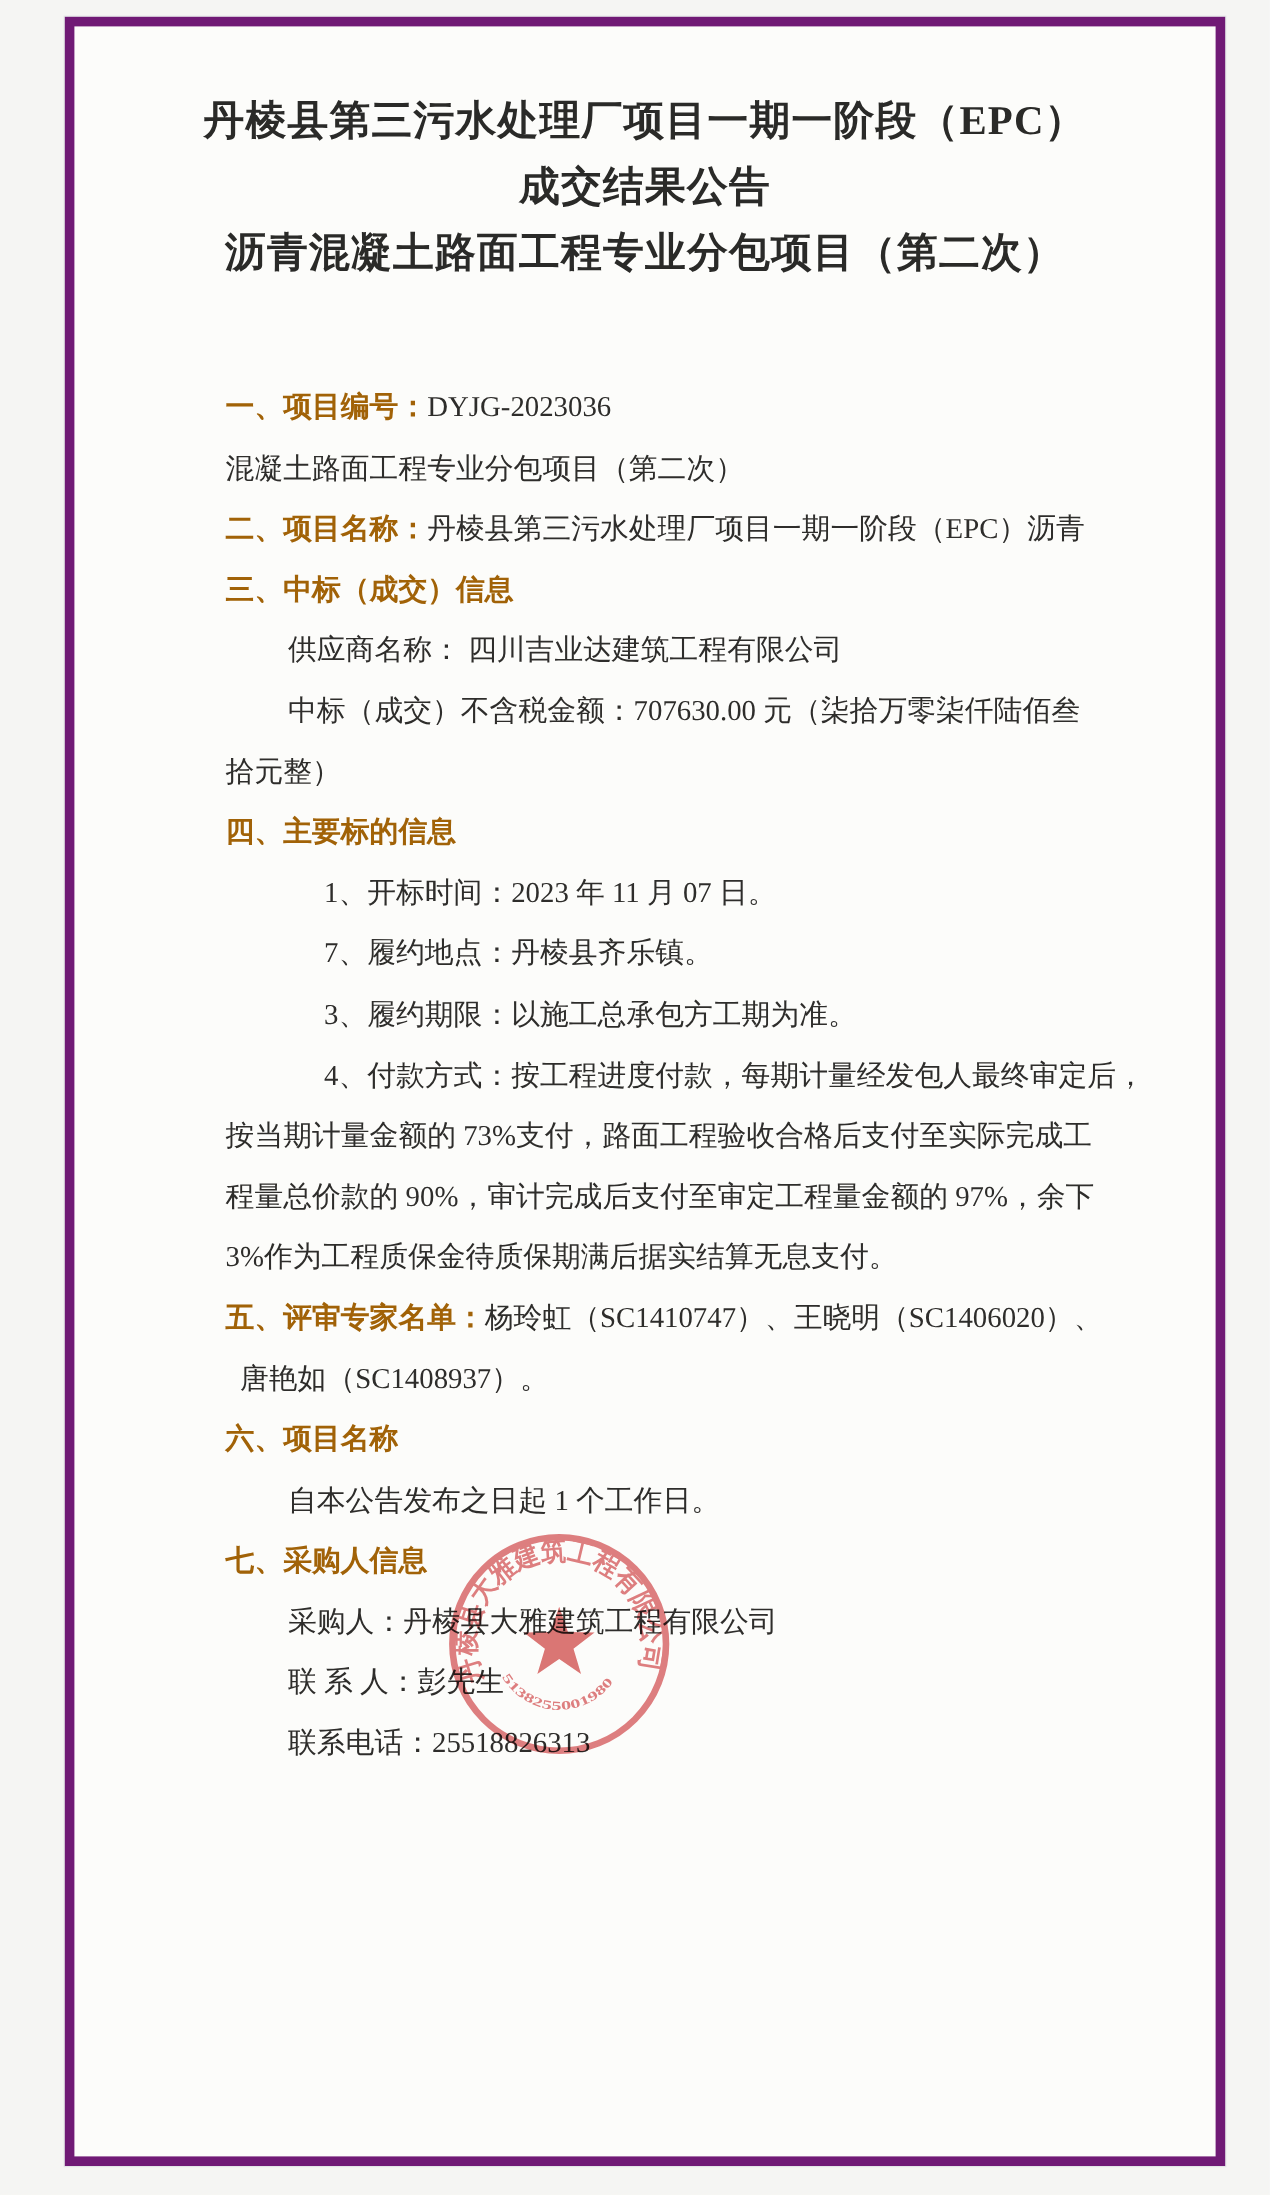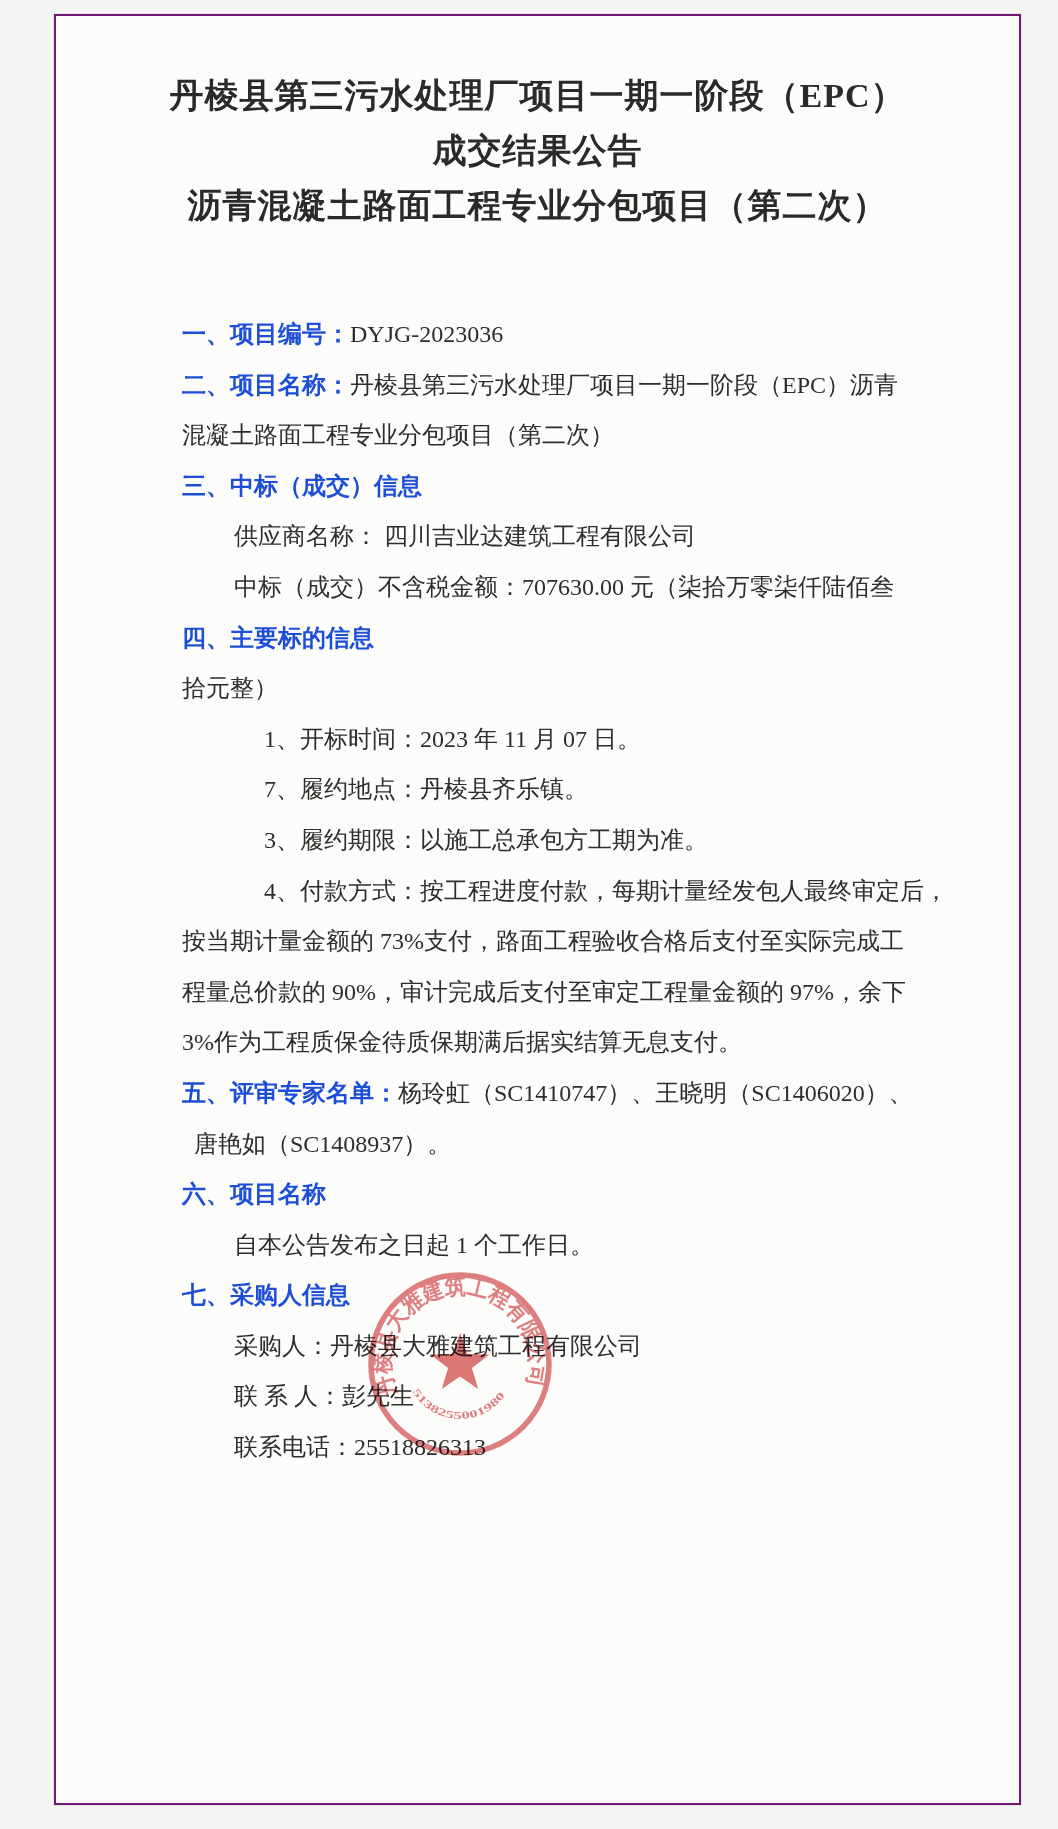--- a/index.html
+++ b/index.html
@@ -15,21 +15,21 @@
     background: #f5f5f3;
     overflow: hidden;
   }
   .page {
     position: absolute;
     left: 54px;
     top: 14px;
     width: 967px;
     height: 1791px;
     background: #fcfcfa;
-    border: 2px solid #701a75;
+    border: 8px solid #701a75;
     box-shadow: 0 0 0 1px #e3e5e7;
     box-sizing: border-box;
     overflow: hidden;
   }
   .doc-title {
     position: absolute;
     left: 0;
     top: 52px;
     width: 100%;
     text-align: center;
@@ -45,21 +45,21 @@
     top: 293px;
     width: 712px;
     font-size: 24px;
     color: #2e2d2b;
     white-space: nowrap;
   }
   .line {
     height: 50.6px;
     line-height: 50.6px;
   }
-  .line .b { font-weight: bold; color: #1d4ed8; }
+  .line .b { font-weight: bold; color: #a16207; }
   .ind0 { padding-left: 0; }
   .ind1 { padding-left: 52px; }
   .ind2 { padding-left: 82px; }
   .ind3 { padding-left: 12px; }
   .seal {
     position: absolute;
     left: 308px;
     top: 1252px;
     width: 192px;
     height: 192px;
@@ -78,27 +78,27 @@
   <div class="page">
 
     <div class="doc-title">
       <div>丹棱县第三污水处理厂项目一期一阶段（EPC）</div>
       <div>成交结果公告</div>
       <div>沥青混凝土路面工程专业分包项目（第二次）</div>
     </div>
 
     <div class="doc-content">
         <div class="line ind0"><span class="b">一、项目编号：</span><span>DYJG-2023036</span></div>
+        <div class="line ind0"><span>混凝土路面工程专业分包项目（第二次）</span></div>
         <div class="line ind0"><span class="b">二、项目名称：</span><span>丹棱县第三污水处理厂项目一期一阶段（EPC）沥青</span></div>
-        <div class="line ind0"><span>混凝土路面工程专业分包项目（第二次）</span></div>
         <div class="line ind0"><span class="b">三、中标（成交）信息</span></div>
         <div class="line ind1"><span>供应商名称： 四川吉业达建筑工程有限公司</span></div>
         <div class="line ind1"><span>中标（成交）不含税金额：707630.00 元（柒拾万零柒仟陆佰叁</span></div>
+        <div class="line ind0"><span>拾元整）</span></div>
         <div class="line ind0"><span class="b">四、主要标的信息</span></div>
-        <div class="line ind0"><span>拾元整）</span></div>
         <div class="line ind2"><span>1、开标时间：2023 年 11 月 07 日。</span></div>
         <div class="line ind2"><span>7、履约地点：丹棱县齐乐镇。</span></div>
         <div class="line ind2"><span>3、履约期限：以施工总承包方工期为准。</span></div>
         <div class="line ind2"><span>4、付款方式：按工程进度付款，每期计量经发包人最终审定后，</span></div>
         <div class="line ind0"><span>按当期计量金额的 73%支付，路面工程验收合格后支付至实际完成工</span></div>
         <div class="line ind0"><span>程量总价款的 90%，审计完成后支付至审定工程量金额的 97%，余下</span></div>
         <div class="line ind0"><span>3%作为工程质保金待质保期满后据实结算无息支付。</span></div>
         <div class="line ind0"><span class="b">五、评审专家名单：</span><span>杨玲虹（SC1410747）、王晓明（SC1406020）、</span></div>
         <div class="line ind3"><span>唐艳如（SC1408937）。</span></div>
         <div class="line ind0"><span class="b">六、项目名称</span></div>

